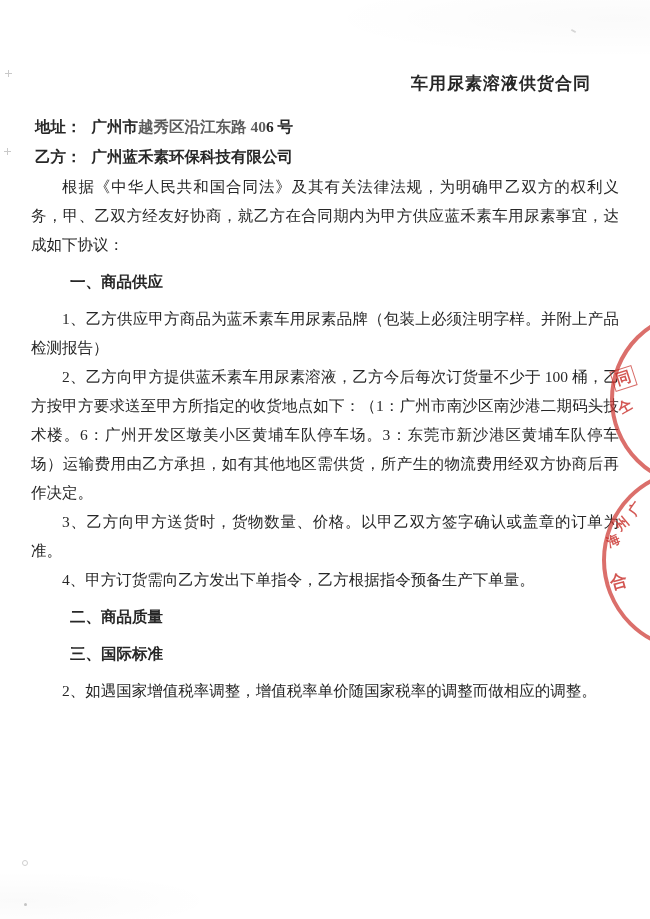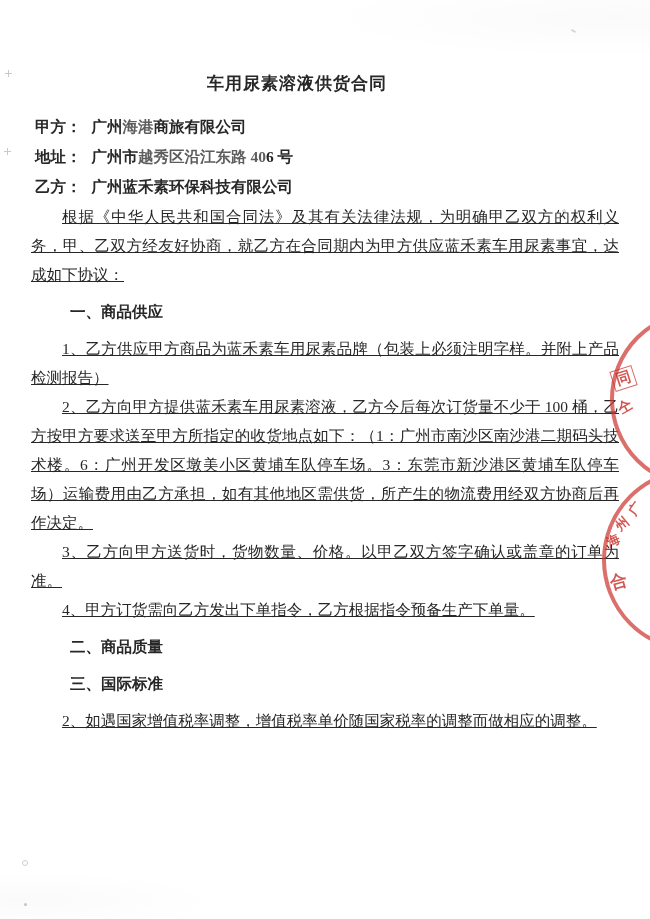--- a/index.html
+++ b/index.html
@@ -15,21 +15,21 @@
   .page{
     position:absolute;inset:0;
     padding:72px 31px 0 31px;
     box-sizing:border-box;
     background:
       radial-gradient(ellipse 300px 40px at 95% 2%, rgba(0,0,0,0.02), transparent),
       radial-gradient(ellipse 200px 30px at 3% 98%, rgba(0,0,0,0.02), transparent),
       #fff;
   }
   .title{
-    text-align:center;
+    text-align:right;
     font-size:17px;
     font-weight:bold;
     letter-spacing:1px;
     line-height:24px;
     position:relative;
     left:-28px;
     margin:0 0 16px 0;
   }
   .party-line{
     font-weight:bold;
@@ -39,21 +39,20 @@
     white-space:nowrap;
   }
   .party-line .lbl{margin-right:10px;}
   .blurred{filter:blur(0.7px);opacity:.75;}
   .para{
     font-size:15.5px;
     line-height:29px;
     text-align:justify;
     text-indent:2em;
     margin:0;
-    text-decoration:underline;
   }
   .sec-heading{
     font-size:15.5px;
     font-weight:bold;
     line-height:29px;
     text-indent:2em;
     margin:8px;
   }
   
   .stamp{
@@ -105,21 +104,20 @@
   .speck2{left:562px;top:210px;width:4px;height:2px;background:#dadada;}
 </style>
 </head>
 <body>
 
 <div class="page">
 
   <h1 class="title">车用尿素溶液供货合同</h1>
 
   <div>
-    <p class="party-line"><span class="lbl">甲方：</span><span>广州</span><span class="blurred">海港</span><span>商旅有限公司</span></p>
     <p class="party-line"><span class="lbl">地址：</span><span>广州市</span><span class="blurred">越秀区沿江东路 40</span><span>6 号</span></p>
     <p class="party-line"><span class="lbl">乙方：</span><span>广州蓝禾素环保科技有限公司</span></p>
   </div>
 
   <p class="para">根据《中华人民共和国合同法》及其有关法律法规，为明确甲乙双方的权利义务，甲、乙双方经友好协商，就乙方在合同期内为甲方供应蓝禾素车用尿素事宜，达成如下协议：</p>
 
   <div>
     <p class="sec-heading">一、商品供应</p>
     <p class="para">1、乙方供应甲方商品为蓝禾素车用尿素品牌（包装上必须注明字样。并附上产品检测报告）</p>
     <p class="para">2、乙方向甲方提供蓝禾素车用尿素溶液，乙方今后每次订货量不少于 100 桶，乙方按甲方要求送至甲方所指定的收货地点如下：（1：广州市南沙区南沙港二期码头技术楼。6：广州开发区墩美小区黄埔车队停车场。3：东莞市新沙港区黄埔车队停车场）运输费用由乙方承担，如有其他地区需供货，所产生的物流费用经双方协商后再作决定。</p>

